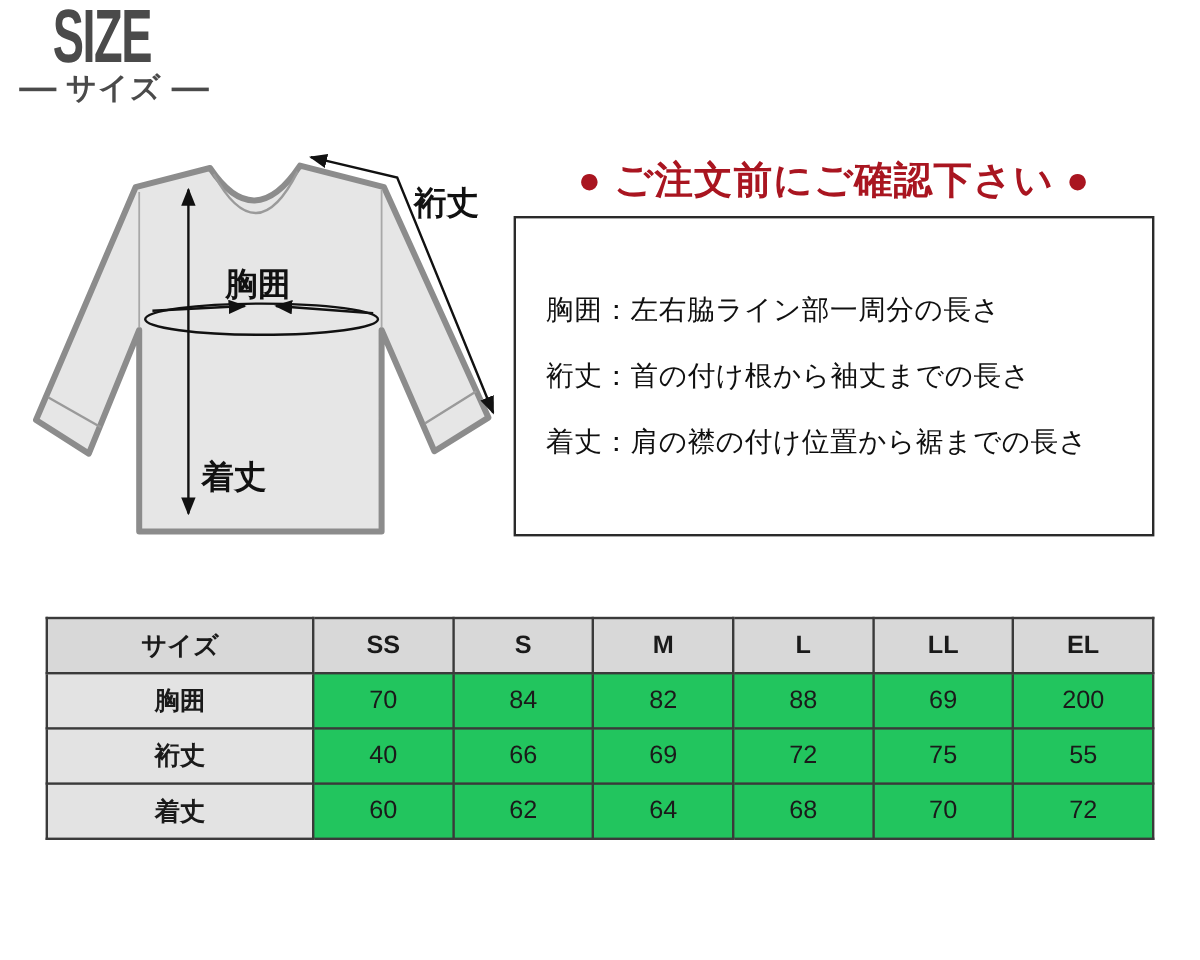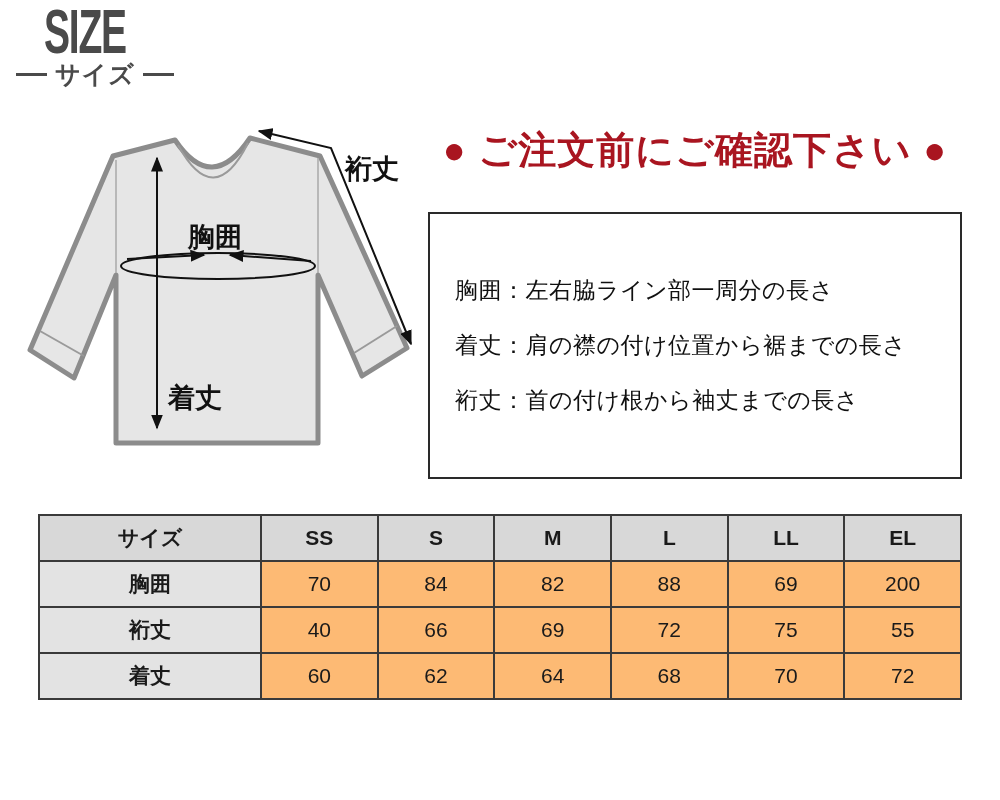--- a/index.html
+++ b/index.html
@@ -18,45 +18,44 @@
     position:absolute;left:16px;top:60px;display:flex;align-items:center;gap:8px;
     color:#4a4a4a;font-size:25px;font-weight:bold;letter-spacing:1px;line-height:28px;
   }
   .size-sub .dash{width:31px;height:3px;background:#4a4a4a;}
   
   .diagram{position:absolute;left:0;top:110px;width:440px;height:355px;}
   .diagram text{font-family:"Liberation Sans",sans-serif;font-weight:bold;font-size:27px;fill:#111;}
   
   .notice-heading{
     position:absolute;left:428px;top:130px;width:534px;
-    text-align:center;font-size:38px;font-weight:bold;color:#a91520;
+    text-align:center;font-size:32px;font-weight:bold;color:#a91520;
     letter-spacing:1px;line-height:40px;white-space:nowrap;
   }
   .notice-box{
     position:absolute;left:428px;top:180px;width:534px;height:267px;
     box-sizing:border-box;border:2px solid #2a2a2a;background:#fff;
     display:flex;flex-direction:column;justify-content:center;
     padding-left:25px;
-    margin-top:32px;
   }
   .notice-line{
     font-size:23px;line-height:55px;color:#101010;letter-spacing:.5px;white-space:nowrap;
   }
   
   table.size-table{
     position:absolute;left:38px;top:514px;width:924px;
     border-collapse:collapse;table-layout:fixed;
   }
   .size-table th,.size-table td{
     border:2px solid #3a3a3a;height:44px;text-align:center;vertical-align:middle;
     font-size:21px;color:#1a1a1a;padding:0;
   }
   .size-table thead th{background:#d8d8d8;font-weight:bold;}
   .size-table tbody th{background:#e3e3e3;font-weight:bold;}
-  .size-table td{background:#fdba74;font-weight:normal;}
+  .size-table td{background:#22c55e;font-weight:normal;}
   .size-table .col-label{width:220px;}
 </style>
 </head>
 <body>
 
 <div class="canvas">
 
   <div class="size-title">SIZE</div>
   <div class="size-sub">
     <span class="dash"></span>
@@ -90,22 +89,22 @@
     <polyline points="259,21 331,38 411,234" fill="none" stroke="#111" stroke-width="2" marker-start="url(#ah)" marker-end="url(#ah)"></polyline>
 
     <text x="215" y="136" text-anchor="middle">胸囲</text>
     <text x="168" y="297">着丈</text>
     <text x="345" y="68">裄丈</text>
   </svg>
 
   <div class="notice-heading">● ご注文前にご確認下さい ●</div>
   <div class="notice-box">
     <div class="notice-line">胸囲：左右脇ライン部一周分の長さ</div>
+    <div class="notice-line">裄丈：首の付け根から袖丈までの長さ</div>
     <div class="notice-line">着丈：肩の襟の付け位置から裾までの長さ</div>
-    <div class="notice-line">裄丈：首の付け根から袖丈までの長さ</div>
   </div>
 
   <table class="size-table">
     <thead>
       <tr>
         <th class="col-label">サイズ</th>
         <th>SS</th>
         <th>S</th>
         <th>M</th>
         <th>L</th>

